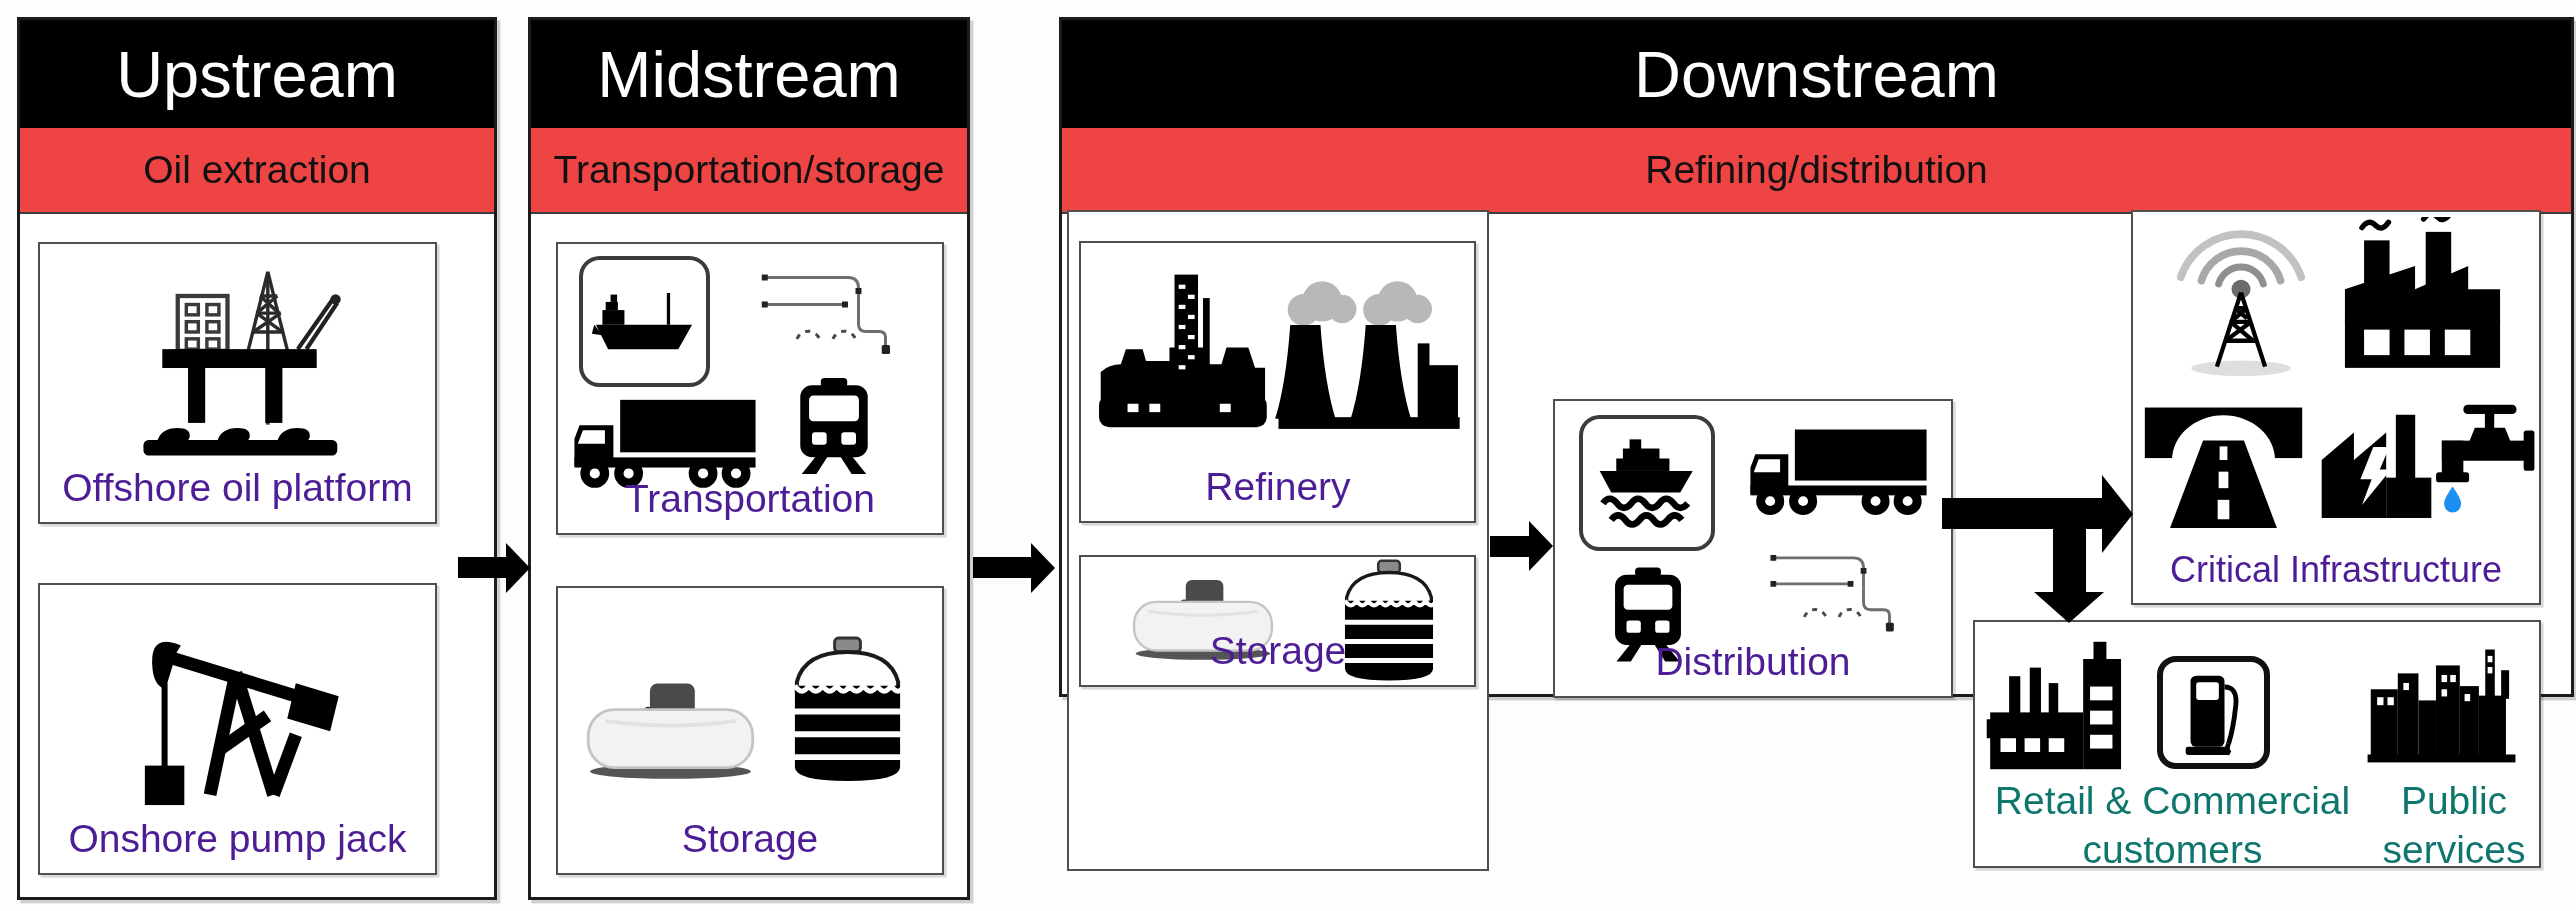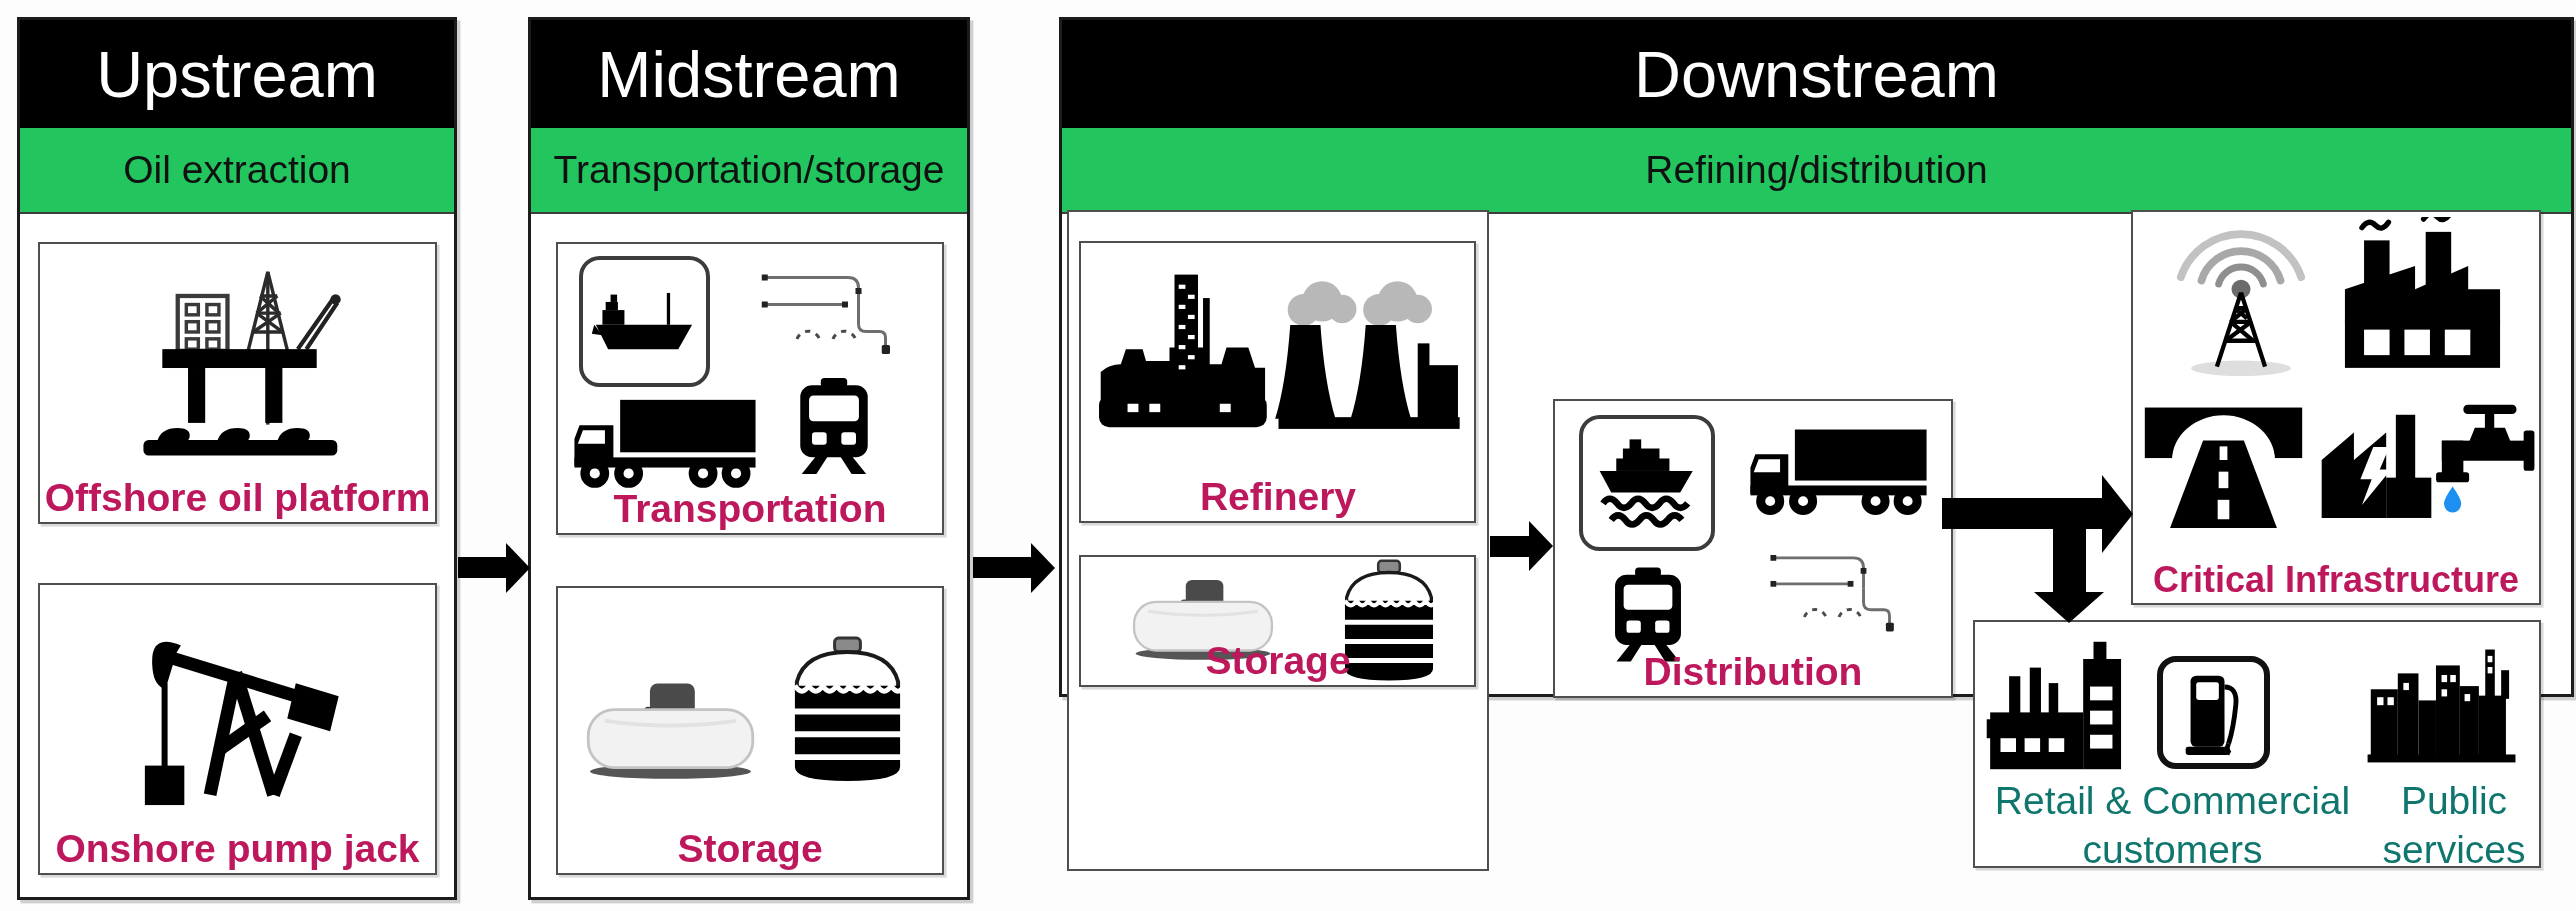--- a/index.html
+++ b/index.html
@@ -3,41 +3,41 @@
 <meta charset="utf-8">
 <style>
   html,body{margin:0;padding:0;background:#fdfdfd;}
   .stage{position:relative;width:2576px;height:911px;background:#fdfdfd;
          font-family:"Liberation Sans",sans-serif;color:#111;overflow:hidden;}
   .section{position:absolute;background:#fff;border:3.4px solid #1c1c1c;
            box-shadow:3.4px 3.4px 0 rgba(0,0,0,.18);box-sizing:border-box;}
   .sec-header{position:relative;height:108px;background:#000;color:#fff;
               display:flex;align-items:center;justify-content:center;font-size:65px;}
   .sec-sub{position:relative;height:84px;display:flex;align-items:center;justify-content:center;
-           font-size:39px;border-bottom:2.6px solid #3d3d3d;background:#22c55e;}
+           font-size:39px;border-bottom:2.6px solid #3d3d3d;background:#ef4444;}
   .cell{position:absolute;background:#fff;border:2.6px solid #4f4f4f;
         box-shadow:2.6px 2.6px 0 rgba(0,0,0,.15);box-sizing:border-box;}
   .groupbox{position:absolute;background:#fff;border:2.6px solid #4f4f4f;box-sizing:border-box;}
-  .cell-label{position:absolute;left:0;right:0;bottom:2px;text-align:center;font-size:39px;color:#be185d;font-weight:bold;}
+  .cell-label{position:absolute;left:0;right:0;bottom:12px;text-align:center;font-size:39px;color:#4c1d95;}
   .icon{position:absolute;}
   .frame{position:absolute;border:4.3px solid #3c3c3c;border-radius:20.6px;box-sizing:border-box;
          display:flex;align-items:center;justify-content:center;background:#fff;}
   .pumpframe{position:absolute;border:6px solid #111;border-radius:19px;box-sizing:border-box;
          display:flex;align-items:center;justify-content:center;background:#fff;}
   .bar{position:absolute;background:#000;}
   .tri{position:absolute;width:0;height:0;}
   .retail-label{position:absolute;text-align:center;font-size:39px;line-height:1.25;color:#0f766e;}
   .nowrap{white-space:nowrap;font-size:36px;}
 </style>
 </head>
 <body>
 
 <div class="stage">
 
-  <div class="section" style="left:17px;top:17px;width:440px;height:883px;">
+  <div class="section" style="left:17px;top:17px;width:480px;height:883px;">
     <div class="sec-header">
       <span>Upstream</span>
     </div>
     <div class="sec-sub">
       <span>Oil extraction</span>
     </div>
 
     <div class="cell" style="left:18px;top:222px;width:399px;height:282px;">
       <svg class="icon" style="left:88px;top:8.6px;" width="223" height="206" viewBox="0 0 260 240">
         <rect x="58" y="50" width="58" height="64" fill="#fff" stroke="#3a3a3a" stroke-width="5"></rect>

